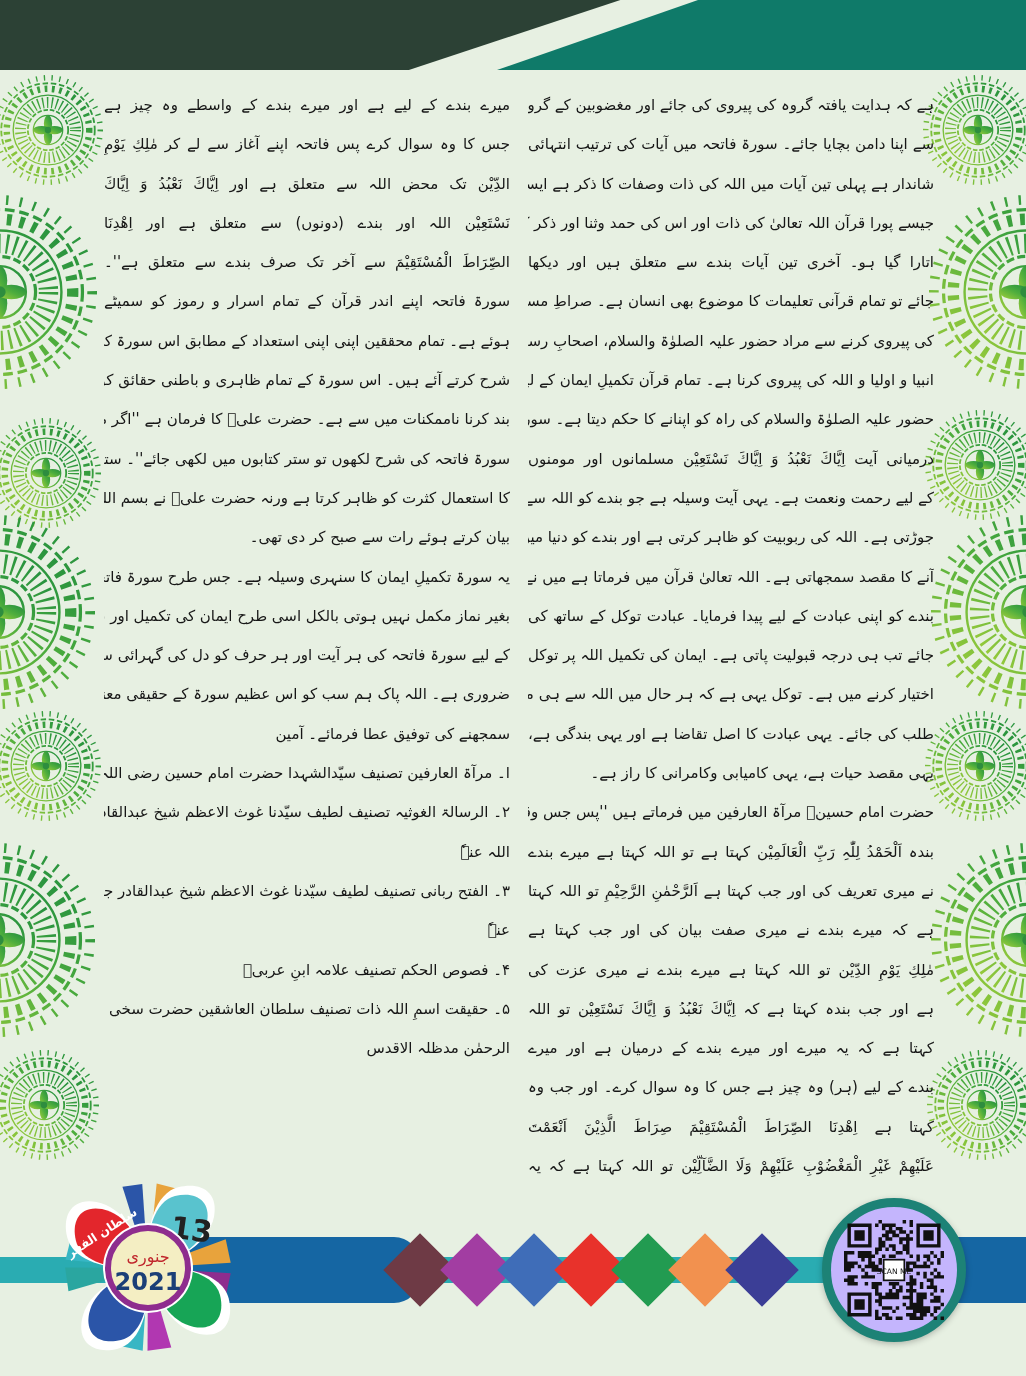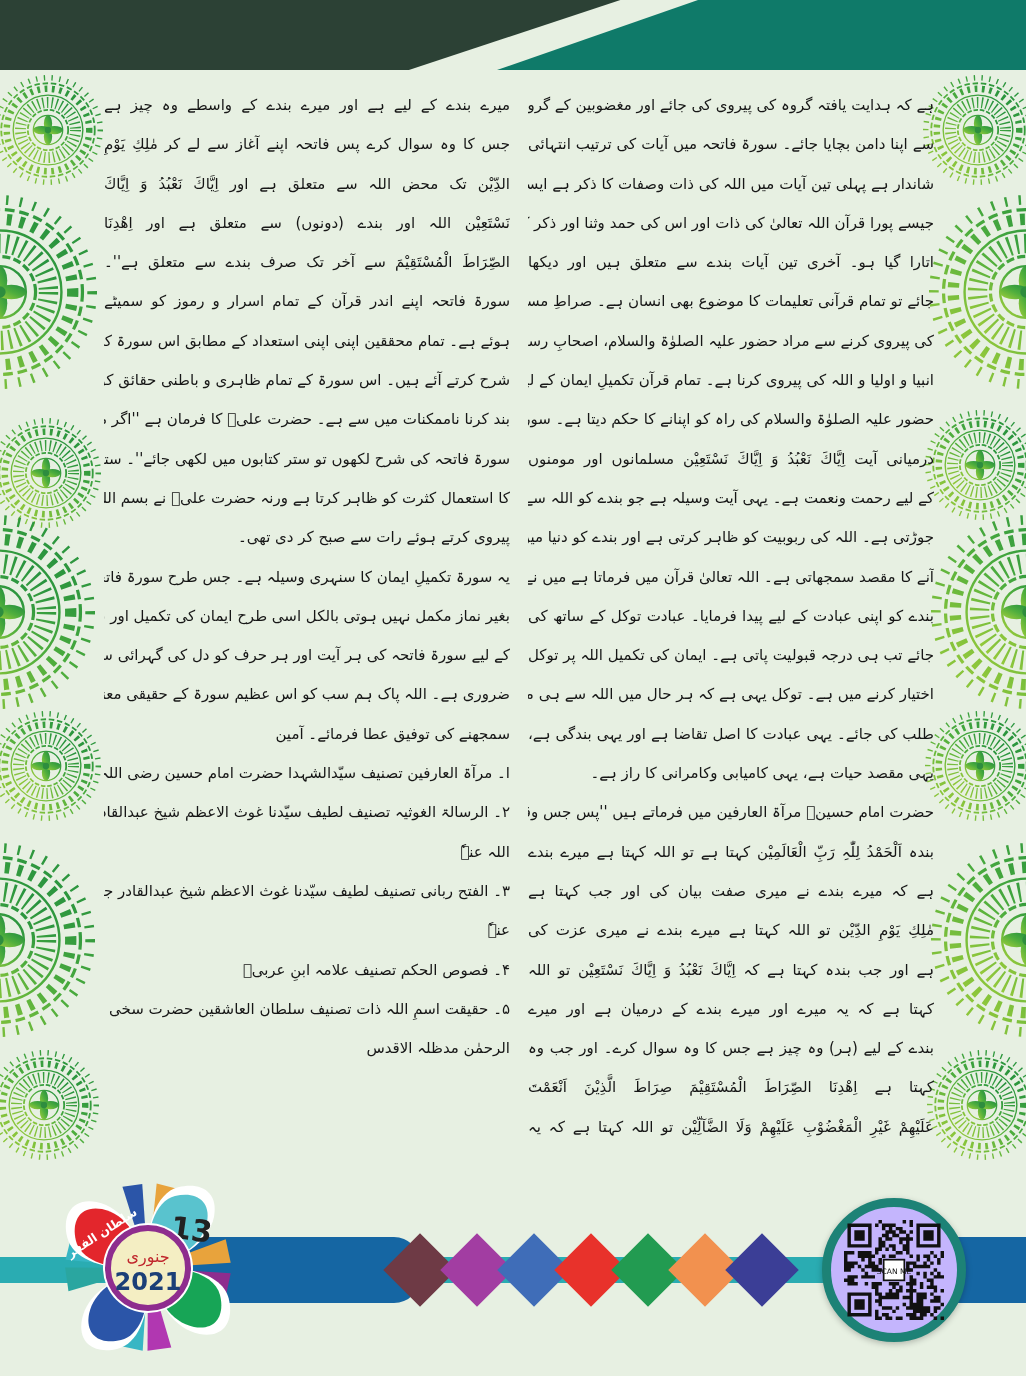--- a/index.html
+++ b/index.html
@@ -124,41 +124,42 @@
     <div class="line">کے لیے رحمت ونعمت ہے۔ یہی آیت وسیلہ ہے جو بندے کو اللہ سے</div>
     <div class="line">جوڑتی ہے۔ اللہ کی ربوبیت کو ظاہر کرتی ہے اور بندے کو دنیا میں</div>
     <div class="line">آنے کا مقصد سمجھاتی ہے۔ اللہ تعالیٰ قرآن میں فرماتا ہے میں نے</div>
     <div class="line">بندے کو اپنی عبادت کے لیے پیدا فرمایا۔ عبادت توکل کے ساتھ کی</div>
     <div class="line">جائے تب ہی درجہ قبولیت پاتی ہے۔ ایمان کی تکمیل اللہ پر توکل</div>
     <div class="line">اختیار کرنے میں ہے۔ توکل یہی ہے کہ ہر حال میں اللہ سے ہی مدد</div>
     <div class="line">طلب کی جائے۔ یہی عبادت کا اصل تقاضا ہے اور یہی بندگی ہے،</div>
     <div class="line short">یہی مقصد حیات ہے، یہی کامیابی وکامرانی کا راز ہے۔</div>
     <div class="line">حضرت امام حسینؓ مرآۃ العارفین میں فرماتے ہیں ''پس جس وقت</div>
     <div class="line">بندہ اَلْحَمْدُ لِلّٰہِ رَبِّ الْعَالَمِیْن کہتا ہے تو اللہ کہتا ہے میرے بندے</div>
+    <div class="line">نے میری تعریف کی اور جب کہتا ہے اَلرَّحْمٰنِ الرَّحِیْمِ تو اللہ کہتا</div>
     <div class="line">ہے کہ میرے بندے نے میری صفت بیان کی اور جب کہتا ہے</div>
     <div class="line">مٰلِكِ یَوْمِ الدِّیْن تو اللہ کہتا ہے میرے بندے نے میری عزت کی</div>
     <div class="line">ہے اور جب بندہ کہتا ہے کہ اِیَّاكَ نَعْبُدُ وَ اِیَّاكَ نَسْتَعِیْن تو اللہ</div>
     <div class="line">کہتا ہے کہ یہ میرے اور میرے بندے کے درمیان ہے اور میرے</div>
     <div class="line">بندے کے لیے (ہر) وہ چیز ہے جس کا وہ سوال کرے۔ اور جب وہ</div>
     <div class="line">کہتا ہے اِھْدِنَا الصِّرَاطَ الْمُسْتَقِیْمَ صِرَاطَ الَّذِیْنَ اَنْعَمْتَ</div>
     <div class="line">عَلَیْھِمْ غَیْرِ الْمَغْضُوْبِ عَلَیْھِمْ وَلَا الضَّآلِّیْن تو اللہ کہتا ہے کہ یہ</div>
   </div>
 <div class="col col-left" id="colLeft">
     <div class="line">میرے بندے کے لیے ہے اور میرے بندے کے واسطے وہ چیز ہے</div>
     <div class="line">جس کا وہ سوال کرے پس فاتحہ اپنے آغاز سے لے کر مٰلِكِ یَوْمِ</div>
     <div class="line">الدِّیْن تک محض اللہ سے متعلق ہے اور اِیَّاكَ نَعْبُدُ وَ اِیَّاكَ</div>
     <div class="line">نَسْتَعِیْن اللہ اور بندے (دونوں) سے متعلق ہے اور اِھْدِنَا</div>
     <div class="line">الصِّرَاطَ الْمُسْتَقِیْمَ سے آخر تک صرف بندے سے متعلق ہے''۔</div>
     <div class="line">سورۃ فاتحہ اپنے اندر قرآن کے تمام اسرار و رموز کو سمیٹے</div>
     <div class="line">ہوئے ہے۔ تمام محققین اپنی اپنی استعداد کے مطابق اس سورۃ کی</div>
     <div class="line">شرح کرتے آئے ہیں۔ اس سورۃ کے تمام ظاہری و باطنی حقائق کو قلم</div>
     <div class="line">بند کرنا ناممکنات میں سے ہے۔ حضرت علیؓ کا فرمان ہے ''اگر میں</div>
     <div class="line">سورۃ فاتحہ کی شرح لکھوں تو ستر کتابوں میں لکھی جائے''۔ ستر کتابوں</div>
     <div class="line">کا استعمال کثرت کو ظاہر کرتا ہے ورنہ حضرت علیؓ نے بسم اللہ کی شرح</div>
-    <div class="line short">پیروی کرتے ہوئے رات سے صبح کر دی تھی۔</div>
+    <div class="line short">بیان کرتے ہوئے رات سے صبح کر دی تھی۔</div>
     <div class="line">یہ سورۃ تکمیلِ ایمان کا سنہری وسیلہ ہے۔ جس طرح سورۃ فاتحہ کے</div>
     <div class="line">بغیر نماز مکمل نہیں ہوتی بالکل اسی طرح ایمان کی تکمیل اور باطنی نشوونما</div>
     <div class="line">کے لیے سورۃ فاتحہ کی ہر آیت اور ہر حرف کو دل کی گہرائی سے سمجھنا</div>
     <div class="line">ضروری ہے۔ اللہ پاک ہم سب کو اس عظیم سورۃ کے حقیقی معنوں کو</div>
     <div class="line short">سمجھنے کی توفیق عطا فرمائے۔  آمین</div>
     <div class="line">ا۔ مرآۃ العارفین  تصنیف سیّدالشہدا حضرت امام حسین رضی اللہ عنہٗ، ترجمہ و</div>
     <div class="line">۲۔ الرسالۃ الغوثیہ تصنیف لطیف سیّدنا غوث الاعظم شیخ عبدالقادر جیلانی رضی</div>
     <div class="line short">اللہ عنہٗ</div>
     <div class="line">۳۔ الفتح ربانی تصنیف لطیف سیّدنا غوث الاعظم شیخ عبدالقادر جیلانی رضی اللہ</div>
     <div class="line short">عنہٗ</div>

